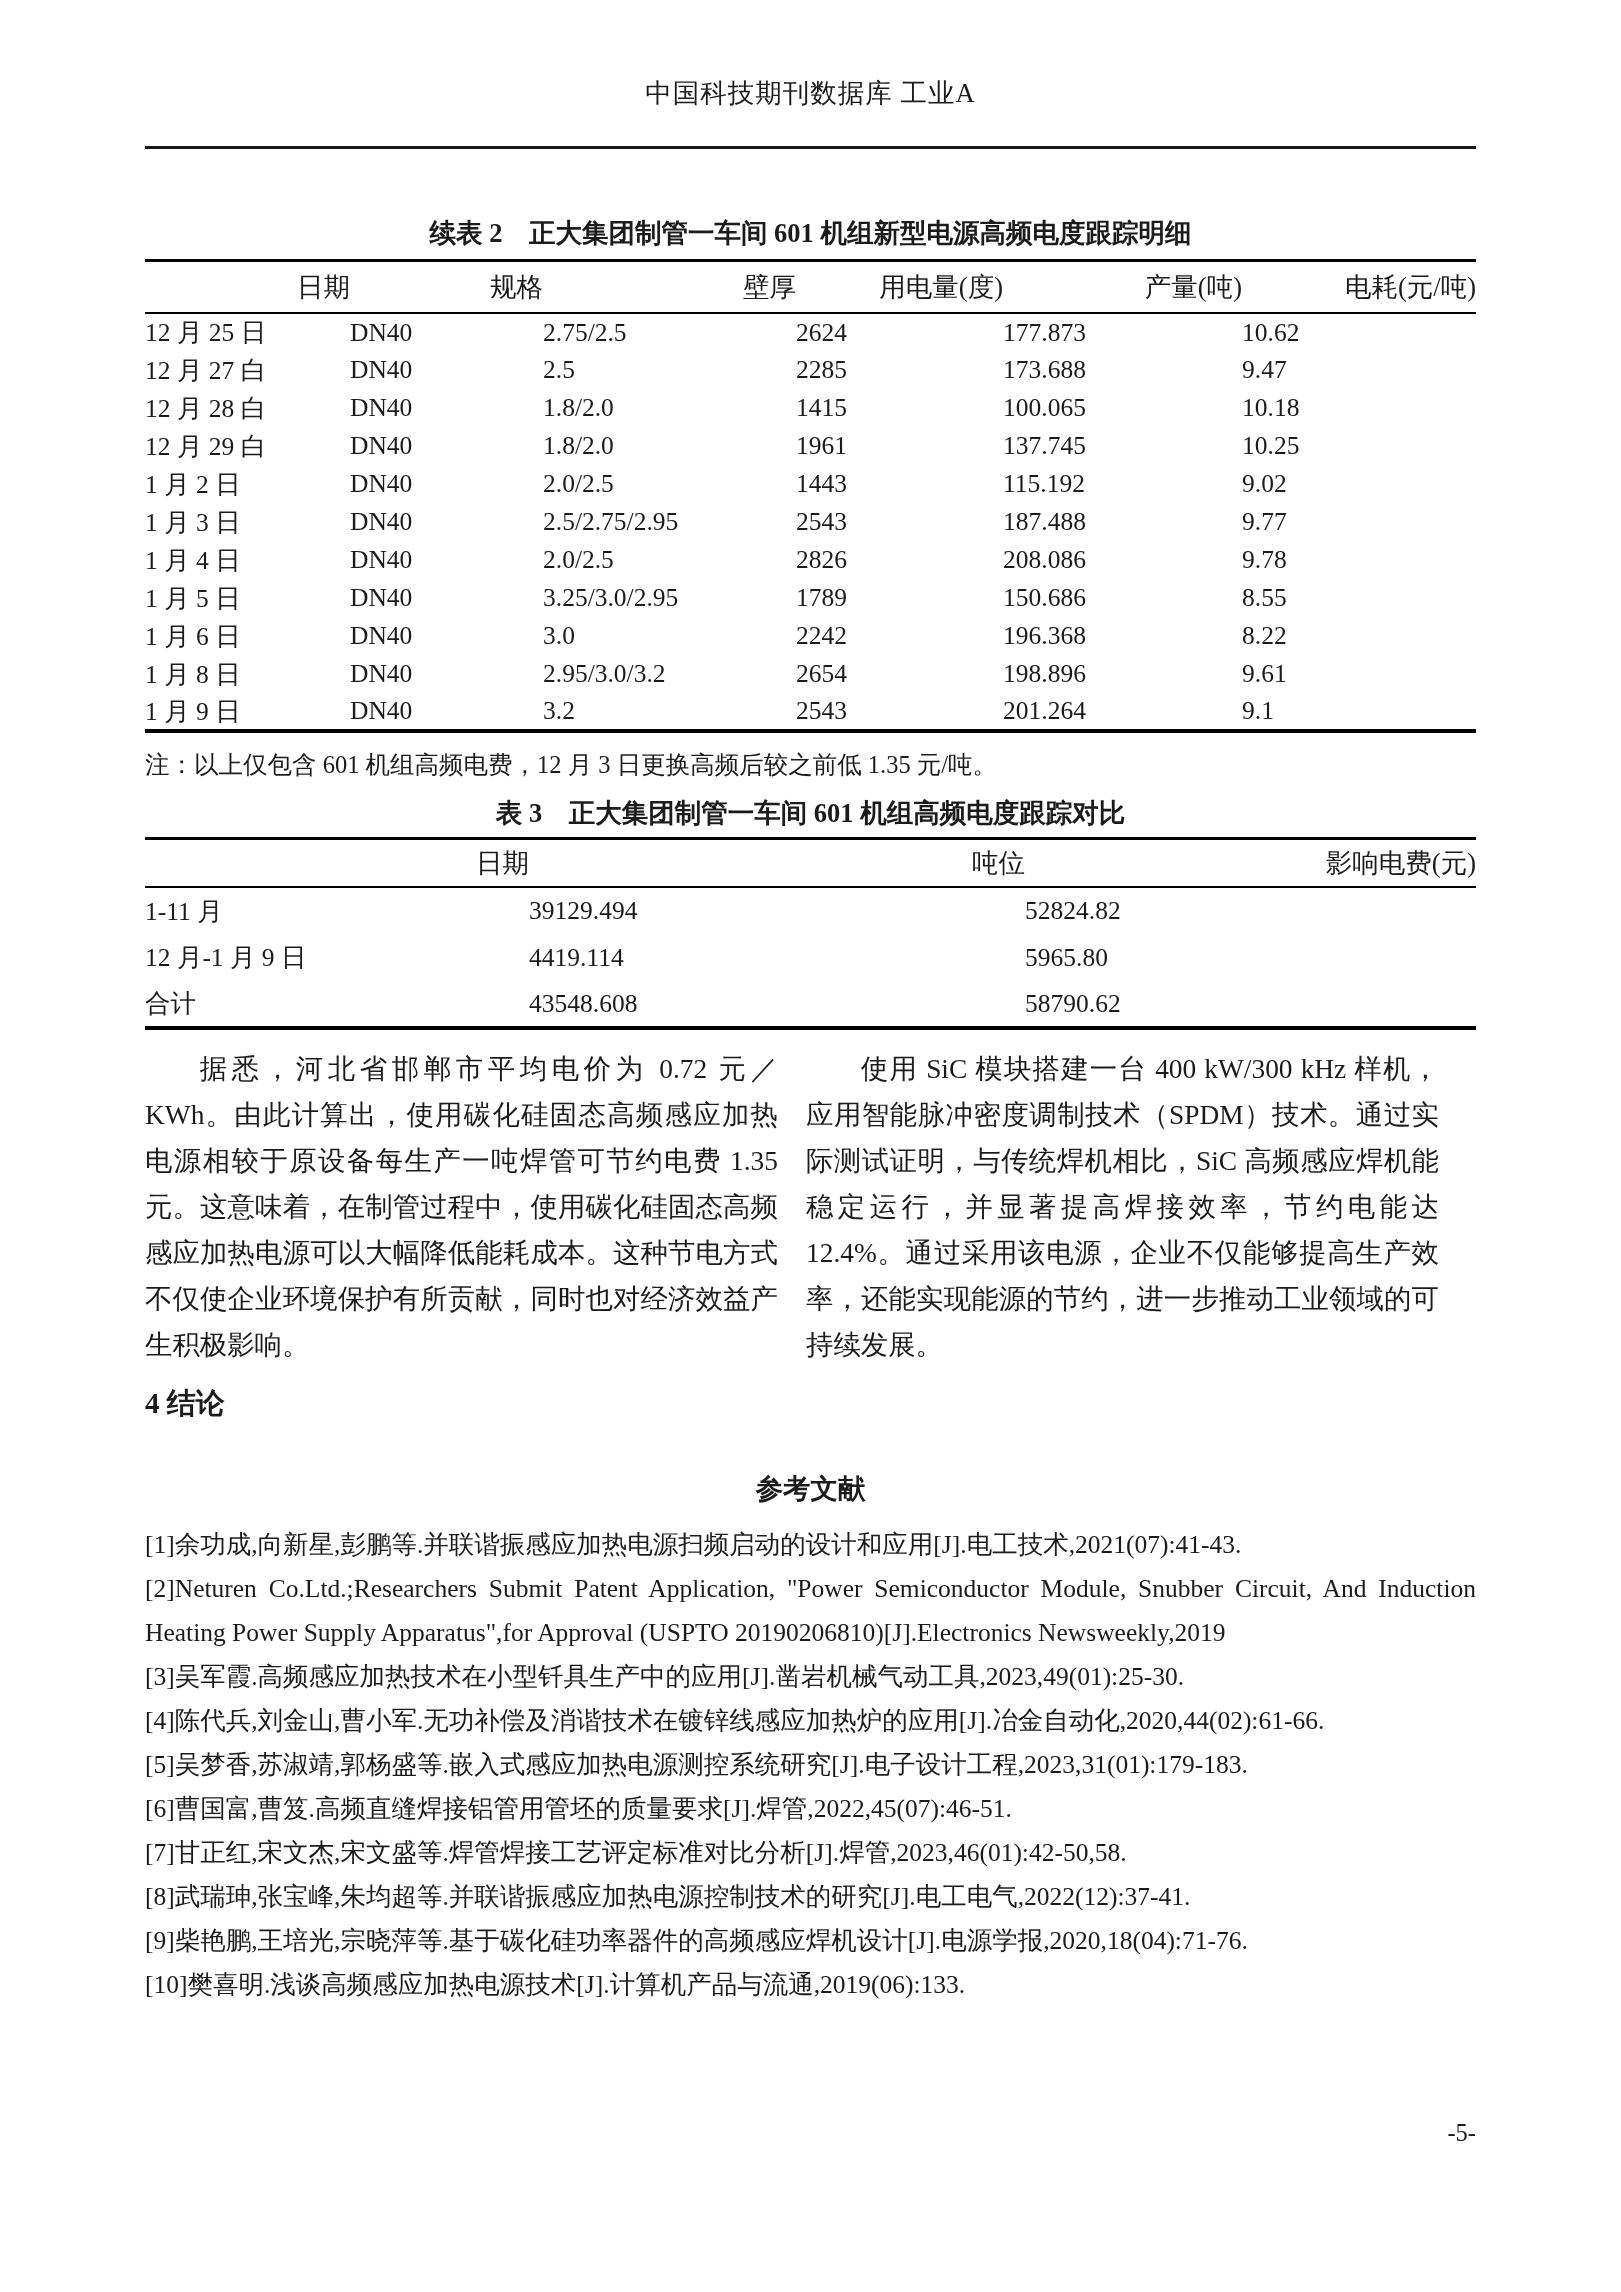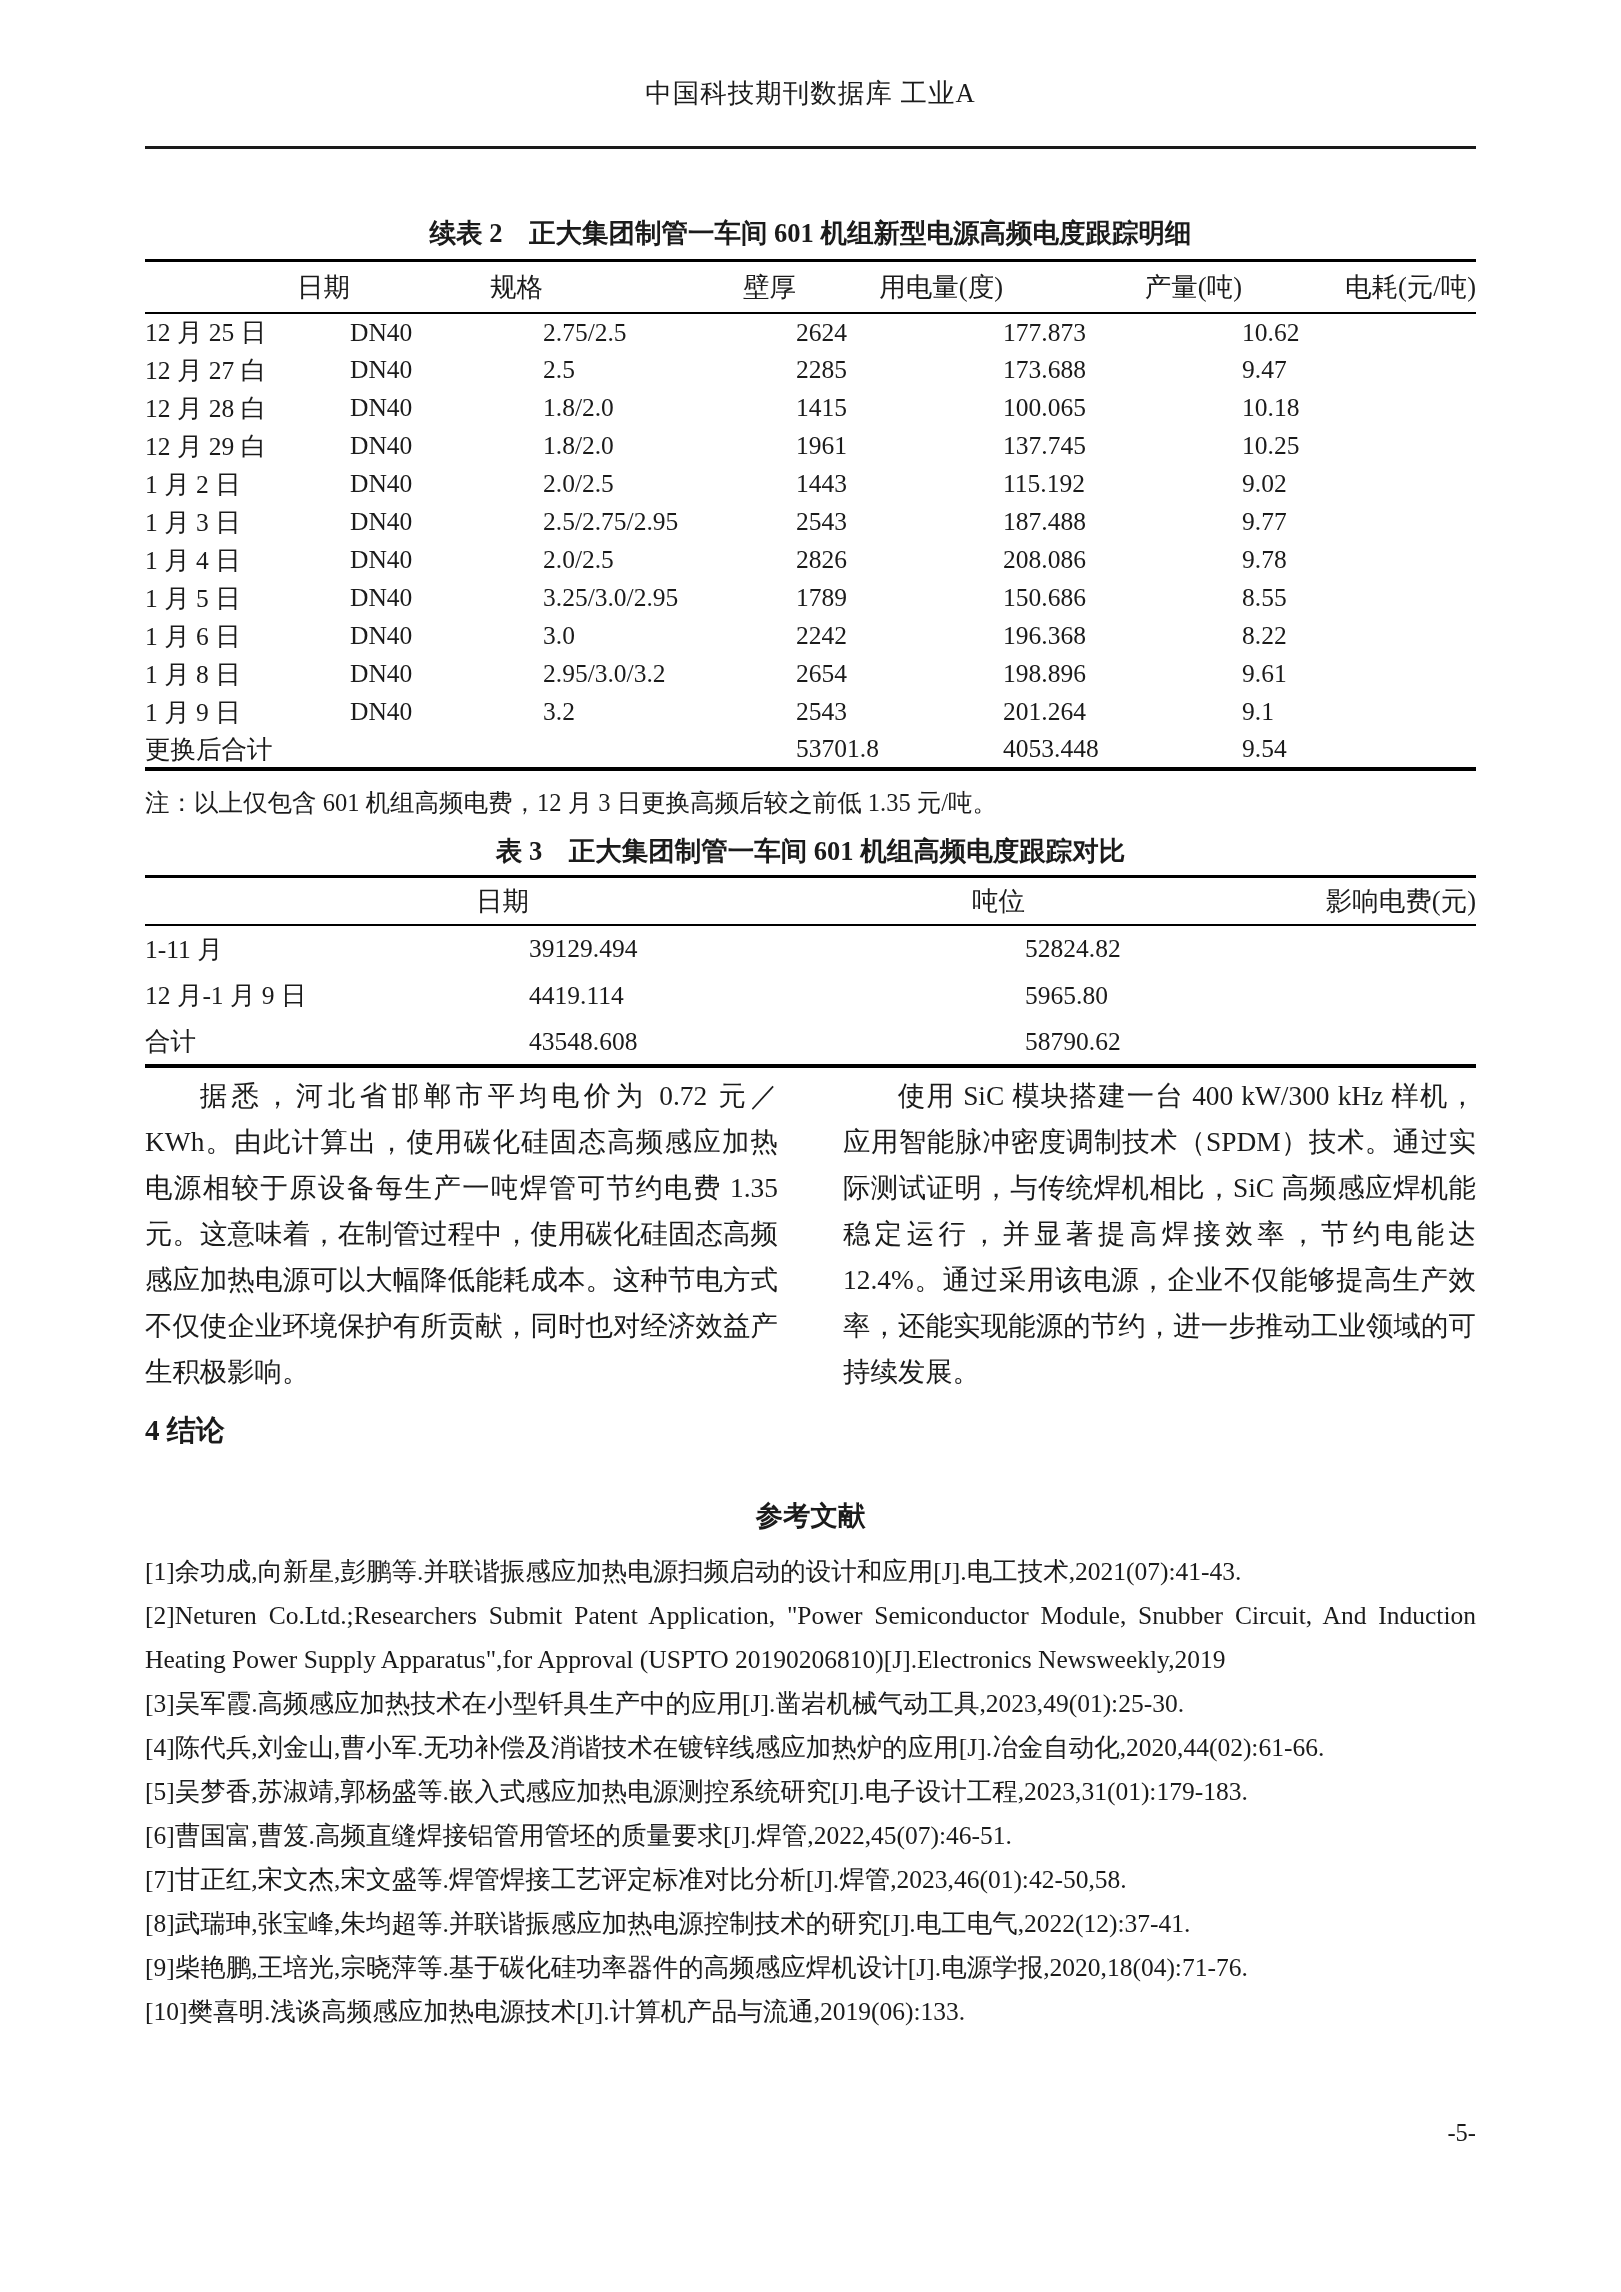--- a/index.html
+++ b/index.html
@@ -60,23 +60,23 @@
   table.t3 thead tr { height:49px; }
   table.t3 tbody tr { height:47px; }
 
   .table-note {
     margin-top:12px;
     font-size:24.5px;
     height:39px; line-height:39px;
   }
 
   .body-cols {
-    margin-top:5px;
+    margin-top:16px;
     display:flex;
-    gap:65px;
+    gap:28px;
     align-items:flex-end;
   }
   .body-col {
     width:633px;
     font-size:27.4px;
     line-height:46px;
     text-align:justify;
     text-indent:2em;
   }
 
@@ -217,28 +217,20 @@
           <td>198.896</td>
           <td>9.61</td>
         </tr>
         <tr>
           <td>1 月 9 日</td>
           <td>DN40</td>
           <td>3.2</td>
           <td>2543</td>
           <td>201.264</td>
           <td>9.1</td>
-        </tr>
-        <tr>
-          <td>更换后合计</td>
-          <td></td>
-          <td></td>
-          <td>53701.8</td>
-          <td>4053.448</td>
-          <td>9.54</td>
         </tr>
       </tbody>
     </table>
 
     <div class="table-note">注：以上仅包含 601 机组高频电费，12 月 3 日更换高频后较之前低 1.35 元/吨。</div>
 
     <div class="table-title t3">表 3　正大集团制管一车间 601 机组高频电度跟踪对比</div>
 
     <table class="booktab t3">
       <colgroup>

